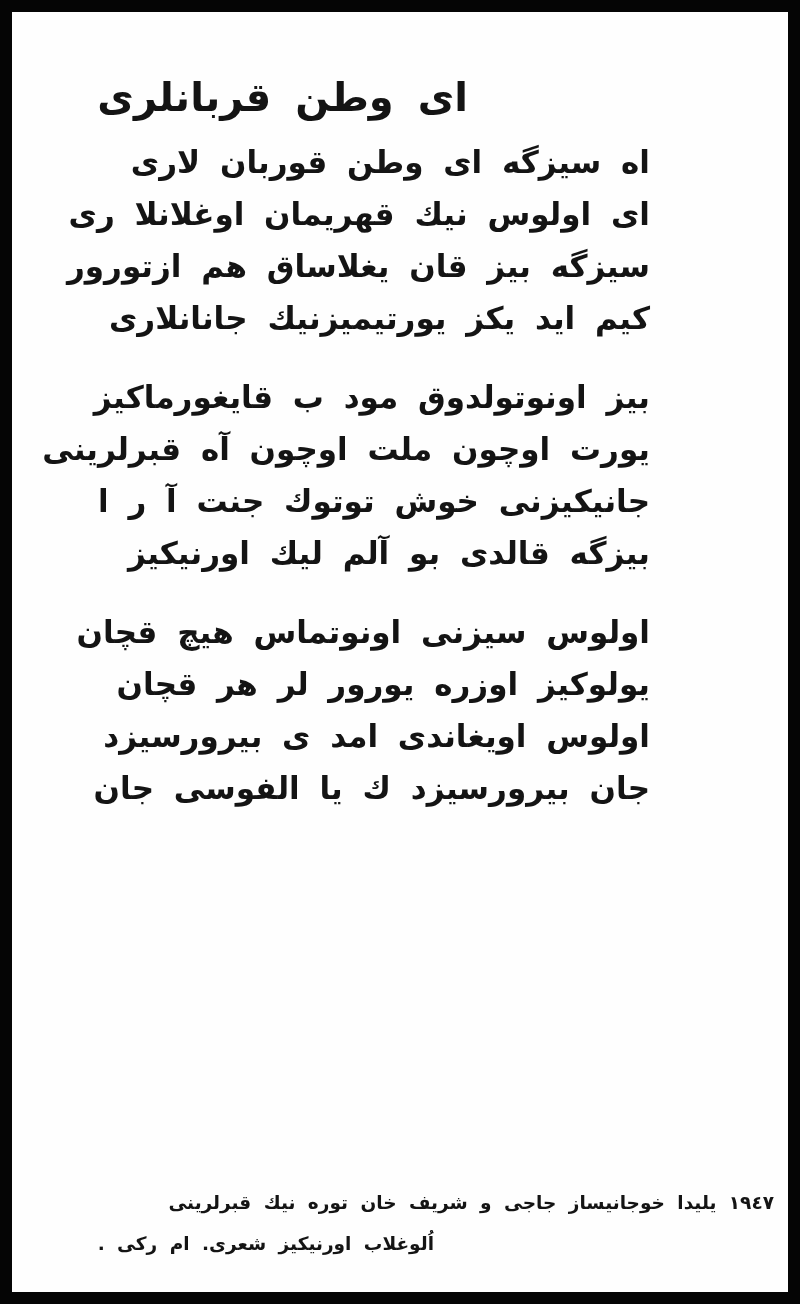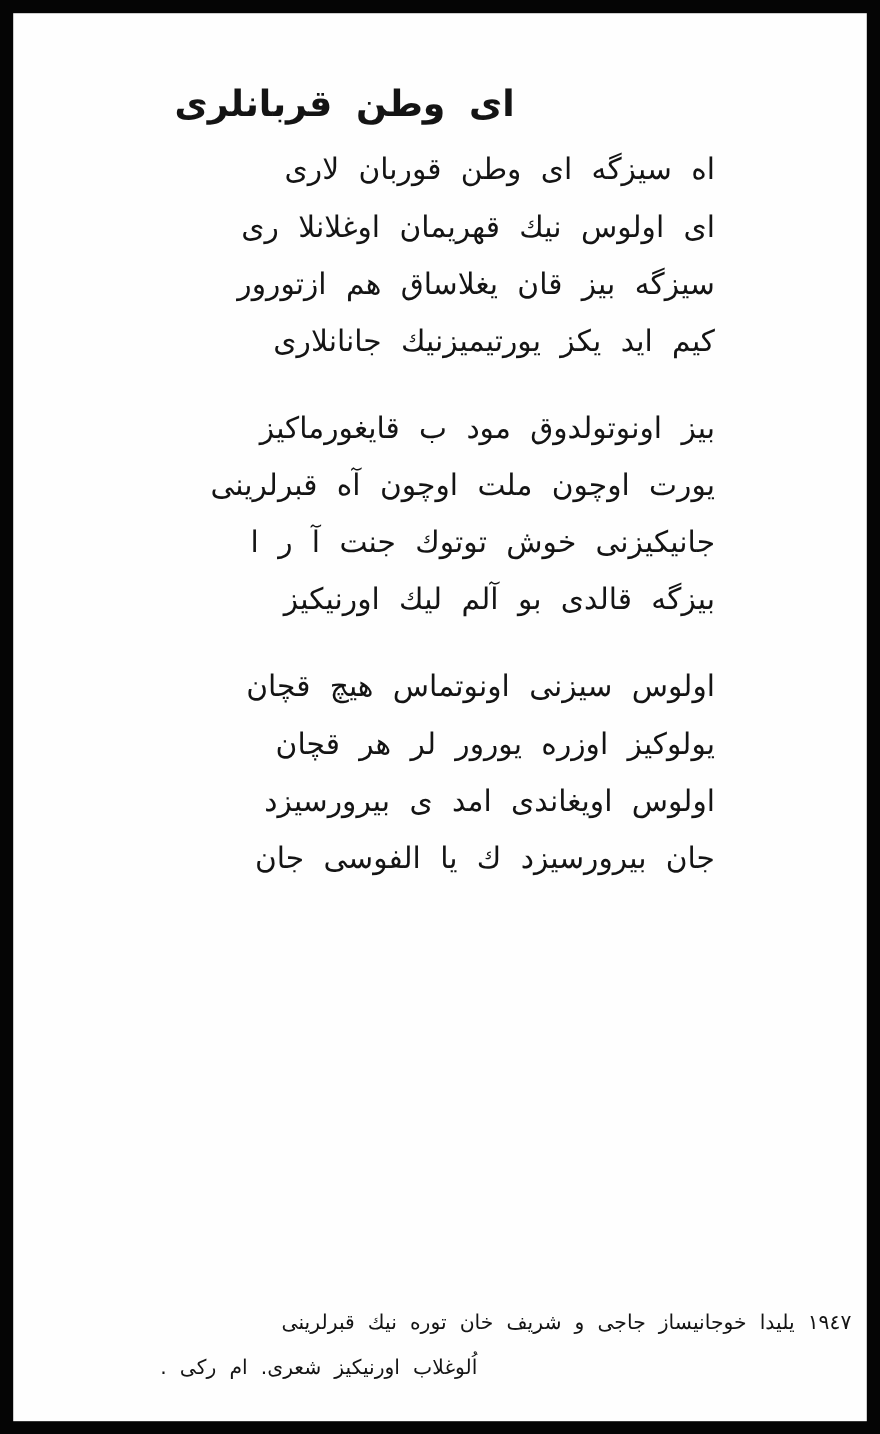--- a/index.html
+++ b/index.html
@@ -23,59 +23,60 @@
     box-sizing: border-box;
     position: relative;
     color: #141414;
     direction: rtl;
   }
   .poem-title {
     margin: 0;
     padding-top: 62px;
     padding-left: 0;
     padding-right: 320px;
-    font-size: 33px;
+    font-size: 40px;
     font-weight: 700;
     letter-spacing: 1px;
     word-spacing: 10px;
     text-align: right;
     white-space: nowrap;
   }
   .poem {
     padding-top: 16px;
     padding-right: 138px;
     text-align: right;
   }
   .stanza {
     margin: 0 0 27px 0;
   }
   .poem-line {
     margin: 0;
-    font-size: 27px;
+    font-size: 31px;
     line-height: 52px;
-    font-weight: 400;
+    font-weight: 700;
     word-spacing: 9px;
     letter-spacing: 0.5px;
     white-space: nowrap;
   }
   .colophon {
     position: absolute;
     bottom: 28px;
     right: 0;
     left: 0;
     padding-right: 14px;
     text-align: right;
   }
   .colophon-line {
     margin: 0;
     font-size: 18.5px;
     line-height: 41px;
     word-spacing: 6px;
     white-space: nowrap;
     text-align: right;
+    font-weight: bold;
   }
   .colophon-line.indented {
     padding-right: 340px;
   }
 </style>
 </head>
 <body>
 
 <div class="scan-frame">
   <div class="page">

